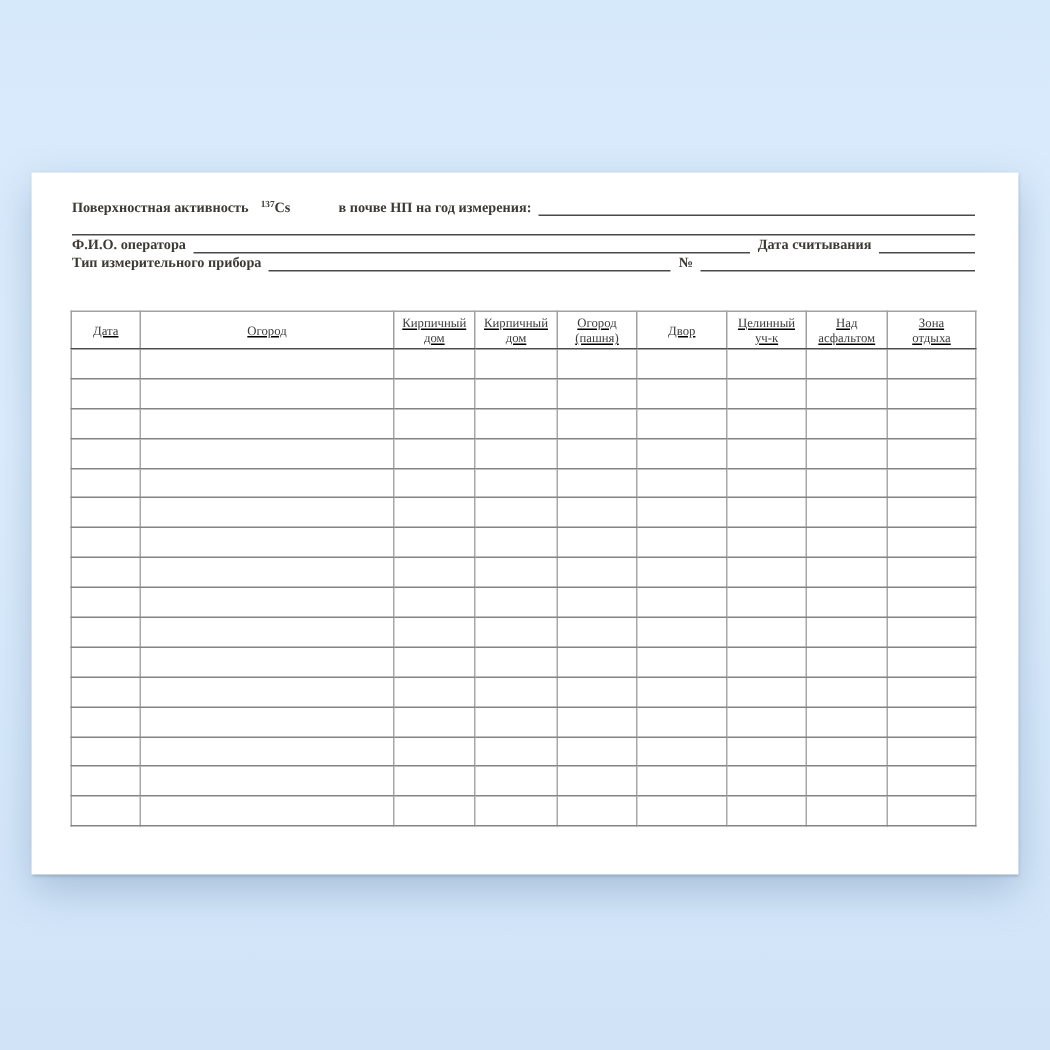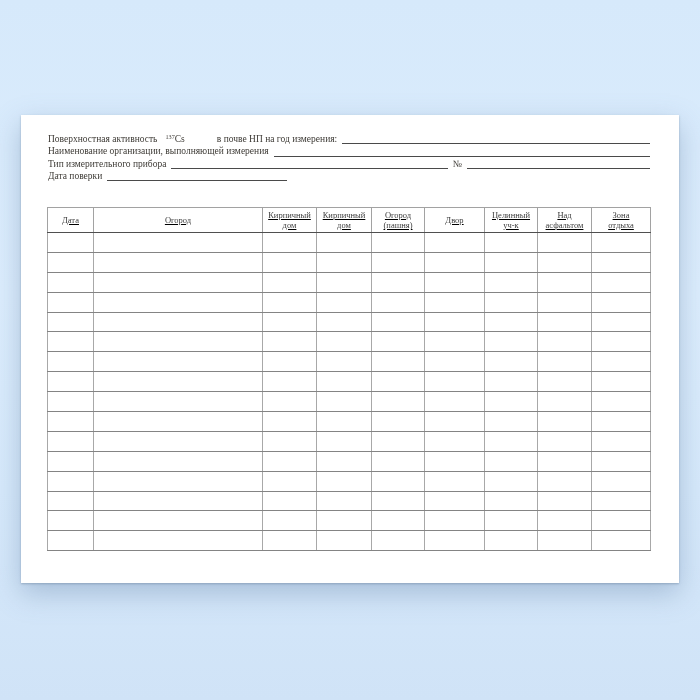--- a/index.html
+++ b/index.html
@@ -27,21 +27,21 @@
     position: absolute;
     left: 27px;
     top: 19px;
     right: 29px;
   }
   .fline {
     display: flex;
     align-items: baseline;
     height: 12.3px;
     font-size: 9.5px;
-    font-weight: normal;
+    font-weight: bold;
     color: #3d3a35;
     white-space: nowrap;
   }
   .lbl { margin-right: 5px; }
   .lbl2 { margin: 0 5px; }
   .blank {
     border-bottom: 1px solid #4a4a4a;
     align-self: flex-end;
     margin-bottom: 2px;
     height: 0;
@@ -95,36 +95,37 @@
 
     <div class="fline">
       <span>Поверхностная активность</span>
         <span class="sup">137</span>
         <span class="iso">Cs</span>
         <span class="lbl" style="margin-left:4px;padding-left:28px;">в почве НП на год измерения:</span>
       <span class="blank grow"></span>
     </div>
 
     <div class="fline">
-      <span class="lbl">Наименование организации, выполняющей измерения</span>
       <span class="blank grow"></span>
     </div>
 
+    <div class="fline">
+      <span class="lbl">Ф.И.О. оператора</span>
+      <span class="blank grow"></span>
+      <span class="lbl2">Дата считывания</span>
+      <span class="blank" style="width:64px;"></span>
+    </div>
 
     <div class="fline">
       <span class="lbl">Тип измерительного прибора</span>
       <span class="blank grow"></span>
       <span class="lbl2">№</span>
       <span class="blank" style="width:183px;"></span>
     </div>
 
-    <div class="fline">
-      <span class="lbl">Дата поверки</span>
-      <span class="blank" style="width:180px;"></span>
-    </div>
 
   </div>
 
   <table class="form-table">
     <colgroup>
         <col style="width: 46px;">
         <col style="width: 169px;">
         <col style="width: 54px;">
         <col style="width: 55px;">
         <col style="width: 53px;">

